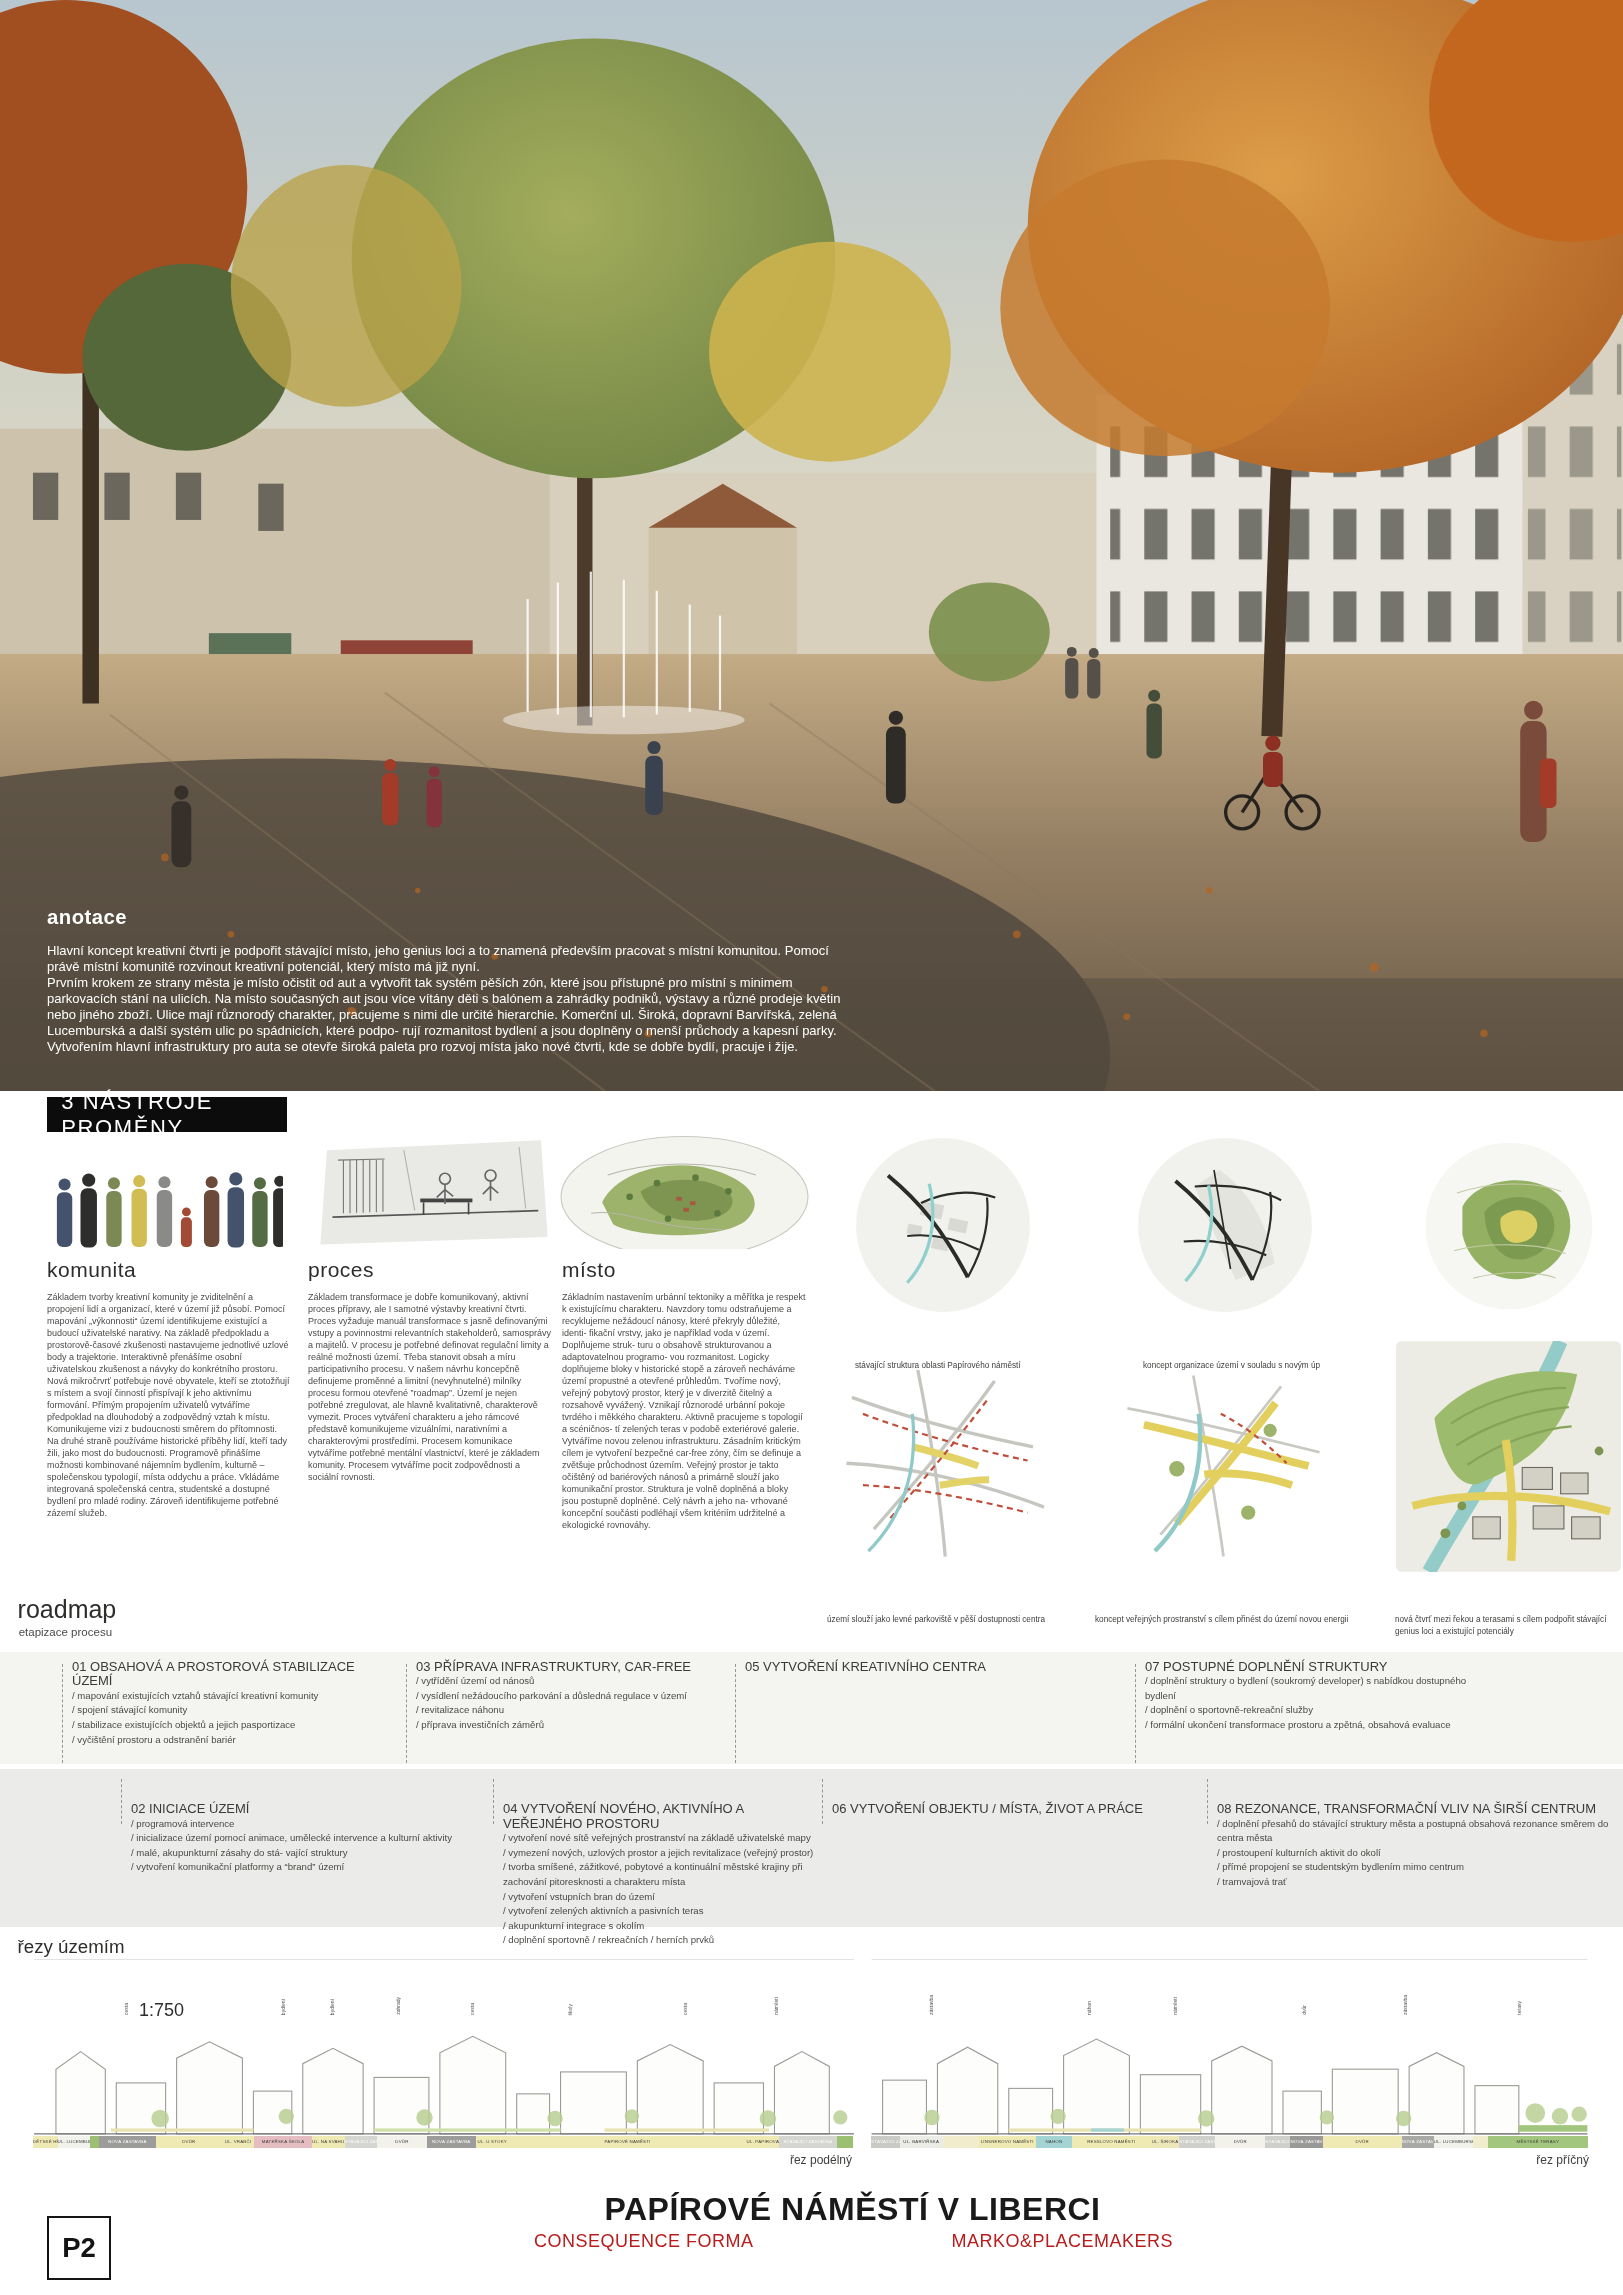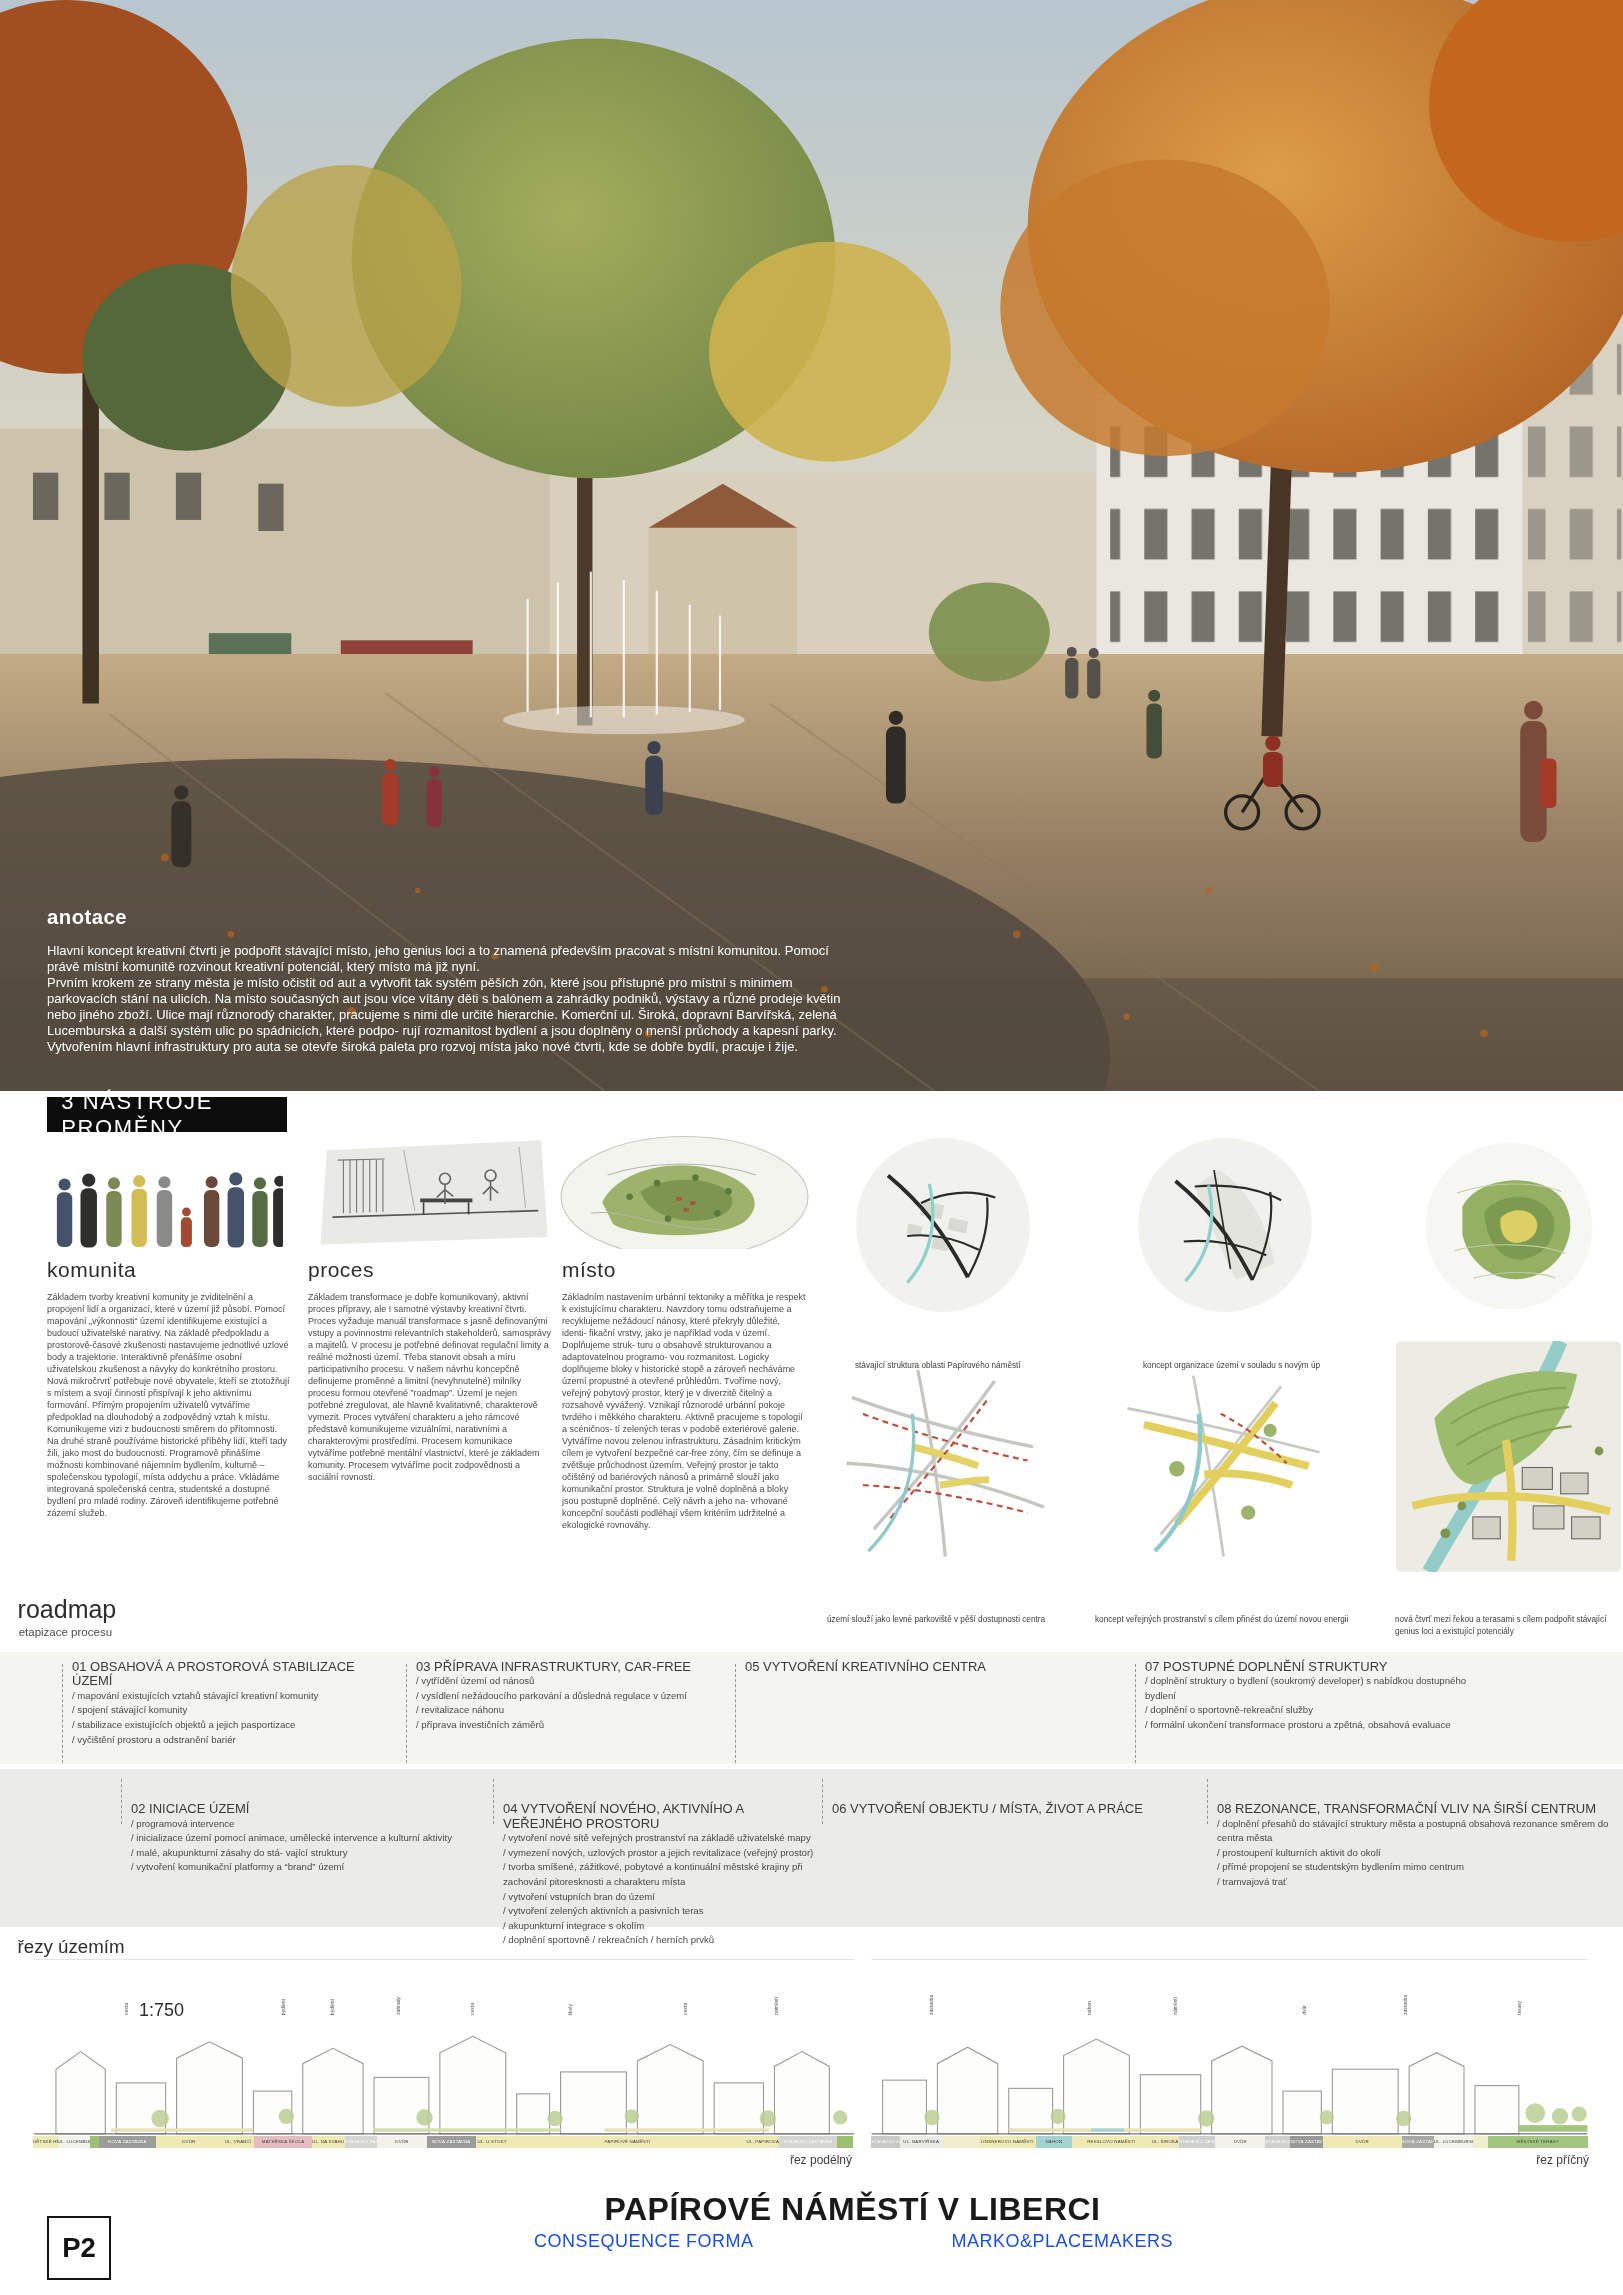--- a/index.html
+++ b/index.html
@@ -50,21 +50,21 @@
   .seg-light{color:#fdfdfc;}
   .sec-label{font-size:12px;color:#3f3f3c;}
 
   
   #page-box{left:47px;top:2216px;width:64px;height:64px;border:2.2px solid #141414;
             box-sizing:border-box;display:flex;align-items:center;justify-content:center;
             font-size:27.5px;font-weight:700;color:#141414;}
   #main-title{left:484px;top:2191px;width:737px;text-align:center;font-size:32px;
               font-weight:700;color:#1a1a1a;letter-spacing:0.5px;}
   #authors{left:534px;top:2231px;width:639px;display:flex;justify-content:space-between;
-           font-size:18px;color:#1d4ed8;letter-spacing:0.5px;}
+           font-size:18px;color:#b91c1c;letter-spacing:0.5px;}
 </style>
 </head>
 <body>
 
 <div id="board">
 
   <div id="photo" class="abs">
     <svg width="1623" height="1091" viewBox="0 0 2953 1985">
       <defs>
         <linearGradient id="skyG" x1="0" y1="0" x2="0" y2="1">

